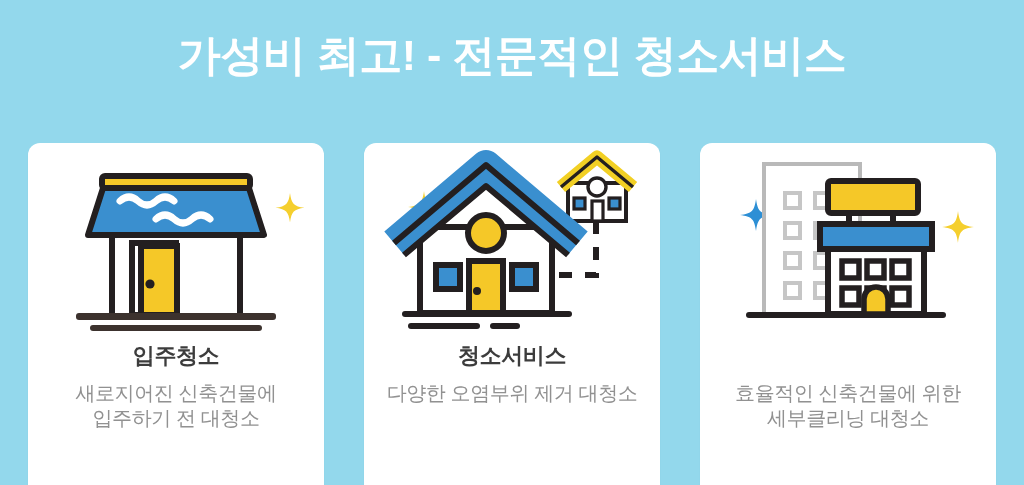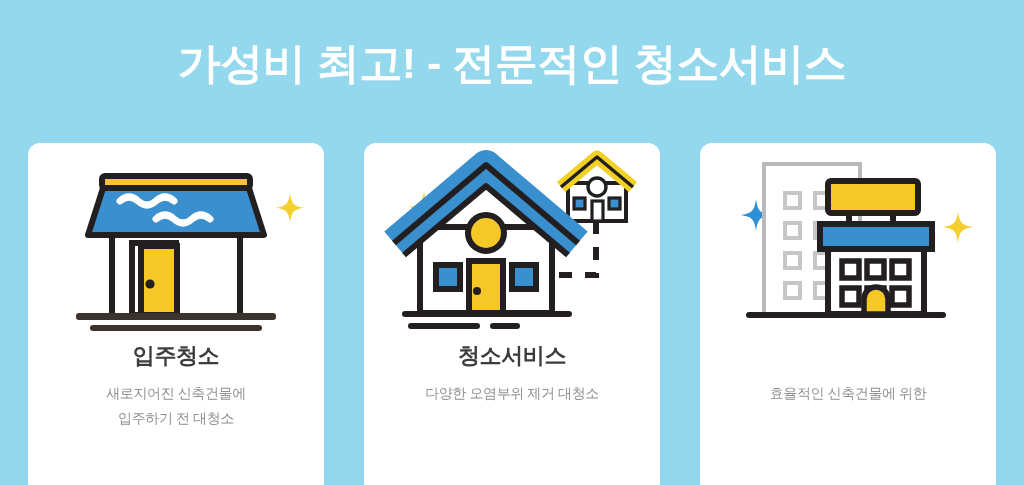--- a/index.html
+++ b/index.html
@@ -14,21 +14,20 @@
   
   .hero-title{
     position:absolute;left:0;top:27px;width:1024px;
     text-align:center;
     color:#ffffff;
     font-size:43px;
     font-weight:700;
     letter-spacing:-0.5px;
     line-height:56px;
     white-space:nowrap;
-    margin-top:8px;
   }
 
   
   .cards{
     position:absolute;left:28px;top:143px;
     width:968px;height:307px;
     display:flex;justify-content:space-between;align-items:flex-start;
   }
   .card{
     width:296px;height:356px;
@@ -44,21 +43,21 @@
   .card-art svg{display:block;width:296px;height:200px;}
   .card-title{
     position:absolute;left:0;top:198px;width:296px;
     text-align:center;
     font-size:22px;font-weight:700;color:#3c3c3c;
     letter-spacing:-0.4px;line-height:30px;
   }
   .card-desc{
     position:absolute;left:0;top:238px;width:296px;
     text-align:center;
-    font-size:14px;font-weight:400;color:#919191;
+    font-size:20px;font-weight:400;color:#919191;
     line-height:25px;letter-spacing:-0.4px;
   }
   .card-desc .l{display:block;}
 </style>
 </head>
 <body>
 
 <div class="page">
 
   <div class="hero-title">가성비 최고! - 전문적인 청소서비스</div>
@@ -180,17 +179,18 @@
               <rect x="192" y="145" width="17" height="17"></rect>
           </g>
 
           <path d="M164 171 L164 156 a12 12 0 0 1 24 0 L188 171 Z" fill="#f5c828" stroke="#231f20" stroke-width="5.5" stroke-linejoin="round"></path>
 
           <rect x="46" y="169" width="200" height="6" rx="3" fill="#231f20"></rect>
         </svg>
       </div>
       <div class="card-desc">
         <span class="l">효율적인 신축건물에 위한</span>
+        <span class="l">세부클리닝 대청소</span>
       </div>
     </div>
 
   </div>
 </div>
 
 </body></html>

